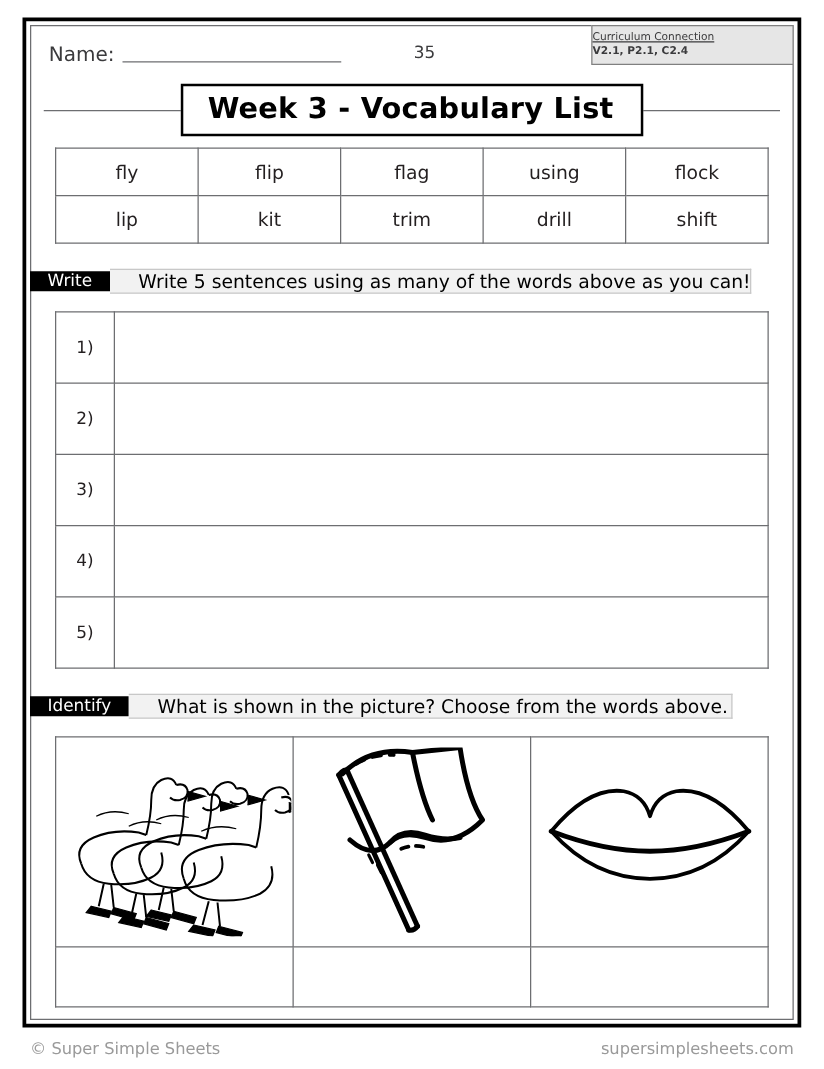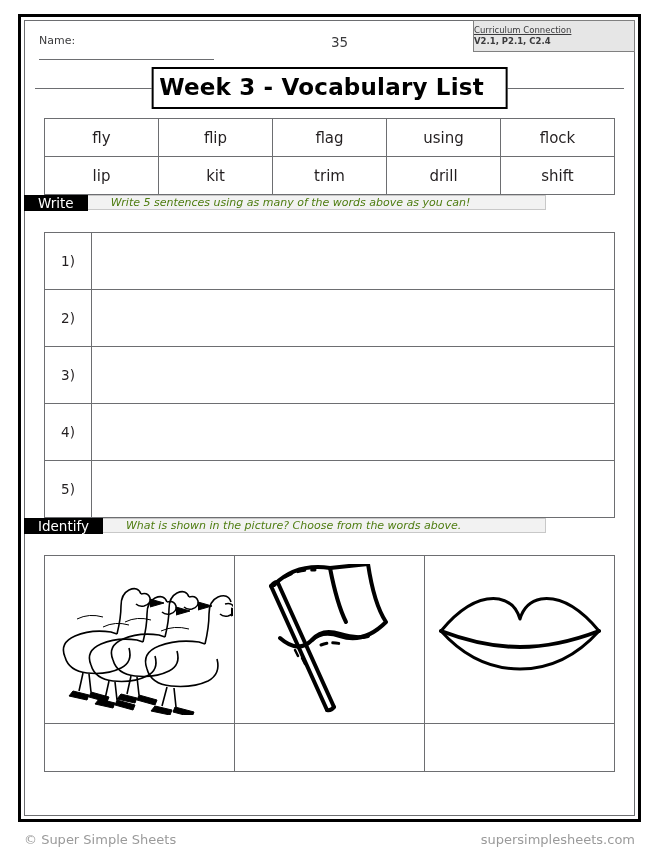--- a/index.html
+++ b/index.html
@@ -41,24 +41,23 @@
   
   .header {
     position: relative;
     height: 46px;
   }
   .name-row {
     position: absolute;
     left: 14px;
     top: 13px;
     display: flex;
-    align-items: flex-start;
-    font-size: 11px;
+    align-items: center;
+    font-size: 16px;
     color: #3b3b3d;
-    flex-direction: column;
   }
   .name-label { margin-right: 6px; }
   .name-blank {
     display: inline-block;
     width: 175px;
     border-bottom: 1.5px solid #6d6e71;
     height: 12px;
   }
   .page-number {
     position: absolute;
@@ -95,21 +94,21 @@
     top: 21px;
     border-top: 1.5px solid #6d6e71;
   }
   .title-box {
     position: absolute;
     left: 50%;
     top: 0px;
     transform: translateX(-50%);
     background: #ffffff;
     border: 2.5px solid #000000;
-    padding: 5px 22px 7px 6px;
+    padding: 5px 22px 7px 20px;
     font-size: 23px;
     font-weight: bold;
     letter-spacing: 0.2px;
     white-space: nowrap;
     color: #000000;
   }
 
   
   .wordbank {
     margin: 7px 19px 0 19px;
@@ -122,48 +121,48 @@
     height: 35px;
     text-align: center;
     vertical-align: middle;
     font-size: 15px;
     color: #231f20;
   }
 
   
   .section-bar {
     display: flex;
-    align-items: flex-start;
+    align-items: center;
+    margin-top: 17px;
     margin-left: -1px;
     height: 25px;
-    width: 522px;
+    width: 562px;
   }
   .section-tag {
     background: #000000;
     color: #ffffff;
     font-size: 13.5px;
     display: flex;
     align-items: center;
     justify-content: center;
     padding: 0 14px;
     white-space: nowrap;
   }
   .section-instruction {
     flex: 1;
     background: #f2f2f2;
     border: 1px solid #c8c8c8;
     border-left: none;
     box-sizing: border-box;
     display: flex;
     align-items: center;
     padding-left: 23px;
-    font-size: 11px;
-    color: #4d7c0f;
+    font-size: 15px;
+    color: #000000;
     white-space: nowrap;
-    font-style: italic;
   }
 
   
   .sentences {
     margin: 12px 19px 0 19px;
     width: calc(100% - 38px);
     border-collapse: collapse;
     table-layout: fixed;
   }
   .sentences td {

